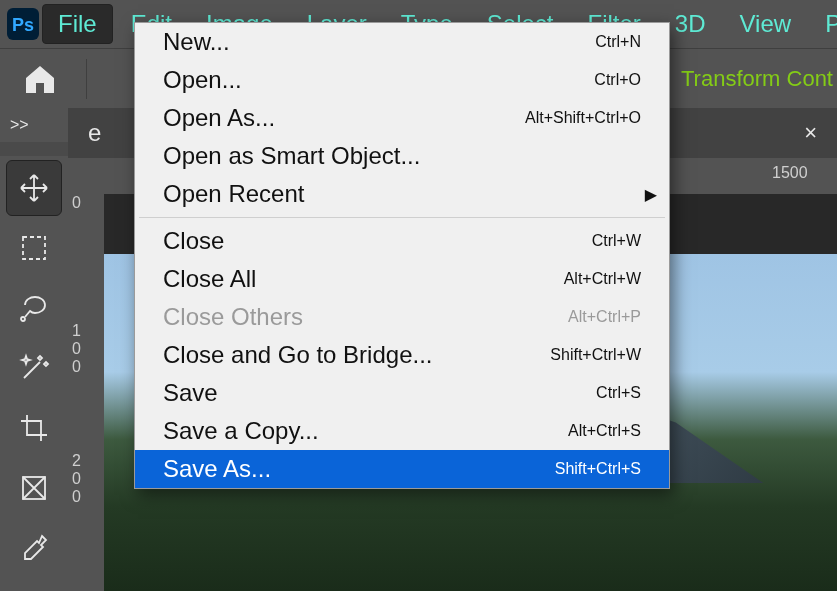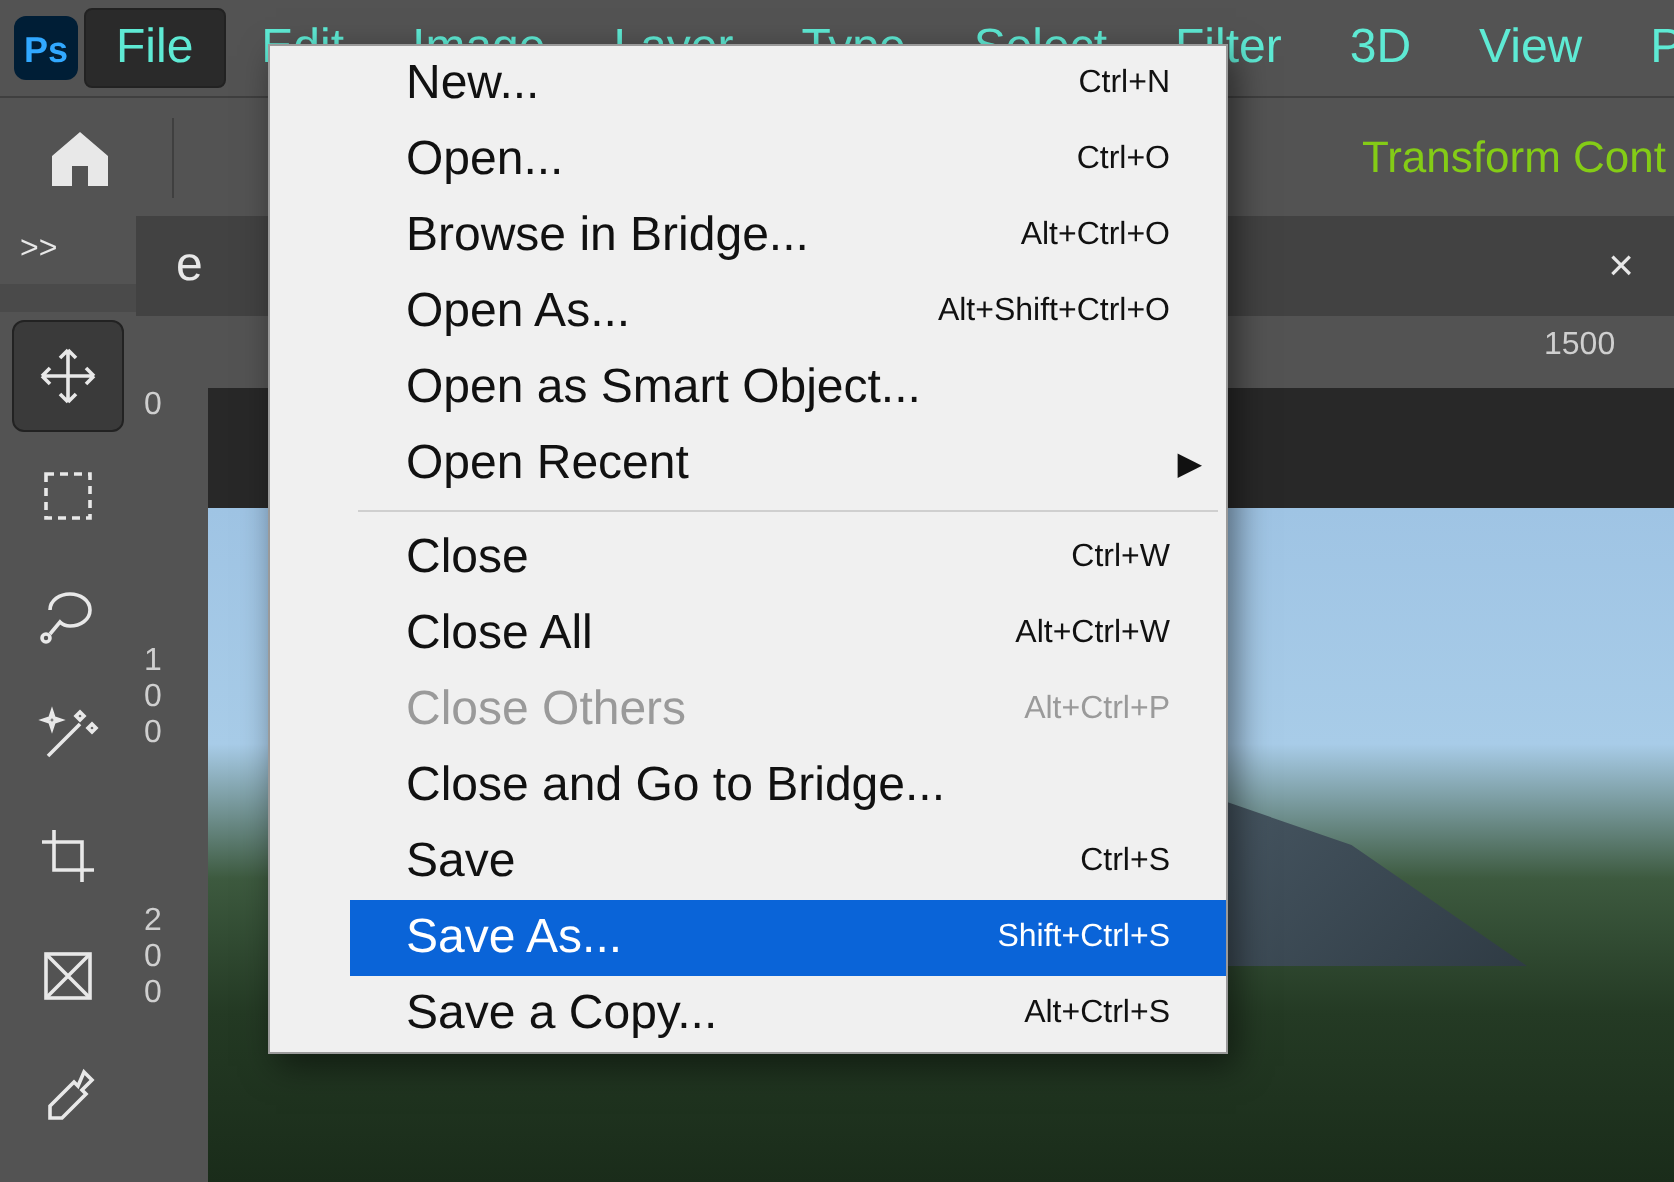--- a/index.html
+++ b/index.html
@@ -34,25 +34,24 @@
     .close-x { position: absolute; right: 20px; top: 12px; color: #e8e8e8; font-size: 22px; }
     .ruler-h { height: 36px; background: #535353; position: relative; color: #cfcfcf; font-size: 16px; }
     .ruler-tick { position: absolute; top: 6px; }
     .ruler-v { position: absolute; left: 0; top: 86px; width: 36px; bottom: 0; background: #535353; color: #cfcfcf; font-size: 16px; }
     .ruler-v .vtick { position: absolute; left: 4px; }
     .canvas { position: absolute; left: 36px; top: 86px; right: 0; bottom: 0; background: #282828; }
     .photo { position: absolute; left: 0; top: 60px; right: 0; bottom: 0; background: linear-gradient(to bottom, #9fc4e4 0%, #a8cce8 35%, #3d5a3f 55%, #243a24 75%, #1a2c1a 100%); }
     .mtn { position: absolute; left: 10%; top: 38%; width: 80%; height: 30%; background: linear-gradient(135deg, #6b7d8a 0%, #4a5a66 60%, #2f3b44 100%); clip-path: polygon(0 100%, 25% 10%, 45% 55%, 65% 0%, 85% 40%, 100% 100%); }
     
     .dropdown {
-      position: absolute; left: 134px; top: 22px; width: 480px;
+      position: absolute; left: 134px; top: 22px; width: 536px;
       background: #f0f0f0; border: 1px solid #9a9a9a;
       box-shadow: 4px 6px 16px rgba(0,0,0,.5);
       z-index: 50;
-      padding-left: 40px;
     }
     .mi { display: flex; justify-content: space-between; align-items: center; padding: 5px 28px 5px 28px; font-size: 24px; color: #111; cursor: default; position: relative; }
     .mi.disabled { color: #9a9a9a; justify-content: space-between; }
     .mi.highlight { background: #0a64d8; color: #fff; }
     .mi .shortcut { font-size: 16px; }
     .mi .arrow { position: absolute; right: 12px; font-size: 16px; color: #111; }
     .sep { height: 1px; background: #cfcfcf; margin: 4px 4px; }
   </style>
 </head>
 <body>
@@ -154,24 +153,20 @@
 <div class="dropdown">
   <div class="mi">
       <span>New...</span>
       <span class="shortcut">Ctrl+N</span>
     </div>
   <div class="mi">
       <span>Open...</span>
       <span class="shortcut">Ctrl+O</span>
     </div>
   <div class="mi">
-      <span>Browse in Bridge...</span>
-      <span class="shortcut">Alt+Ctrl+O</span>
-    </div>
-  <div class="mi">
       <span>Open As...</span>
       <span class="shortcut">Alt+Shift+Ctrl+O</span>
     </div>
   <div class="mi">
       <span>Open as Smart Object...</span>
       <span class="shortcut"></span>
     </div>
   <div class="mi">
       <span>Open Recent</span>
       <span class="arrow">▶</span>
@@ -184,26 +179,27 @@
   <div class="mi">
       <span>Close All</span>
       <span class="shortcut">Alt+Ctrl+W</span>
     </div>
   <div class="mi disabled">
       <span>Close Others</span>
       <span class="shortcut">Alt+Ctrl+P</span>
     </div>
   <div class="mi">
       <span>Close and Go to Bridge...</span>
+      <span class="shortcut">Shift+Ctrl+W</span>
     </div>
   <div class="mi">
       <span>Save</span>
       <span class="shortcut">Ctrl+S</span>
+    </div>
+  <div class="mi">
+      <span>Save a Copy...</span>
+      <span class="shortcut">Alt+Ctrl+S</span>
     </div>
   <div class="mi highlight">
       <span>Save As...</span>
       <span class="shortcut">Shift+Ctrl+S</span>
     </div>
-  <div class="mi">
-      <span>Save a Copy...</span>
-      <span class="shortcut">Alt+Ctrl+S</span>
-    </div>
 </div>
 
 </body></html>

